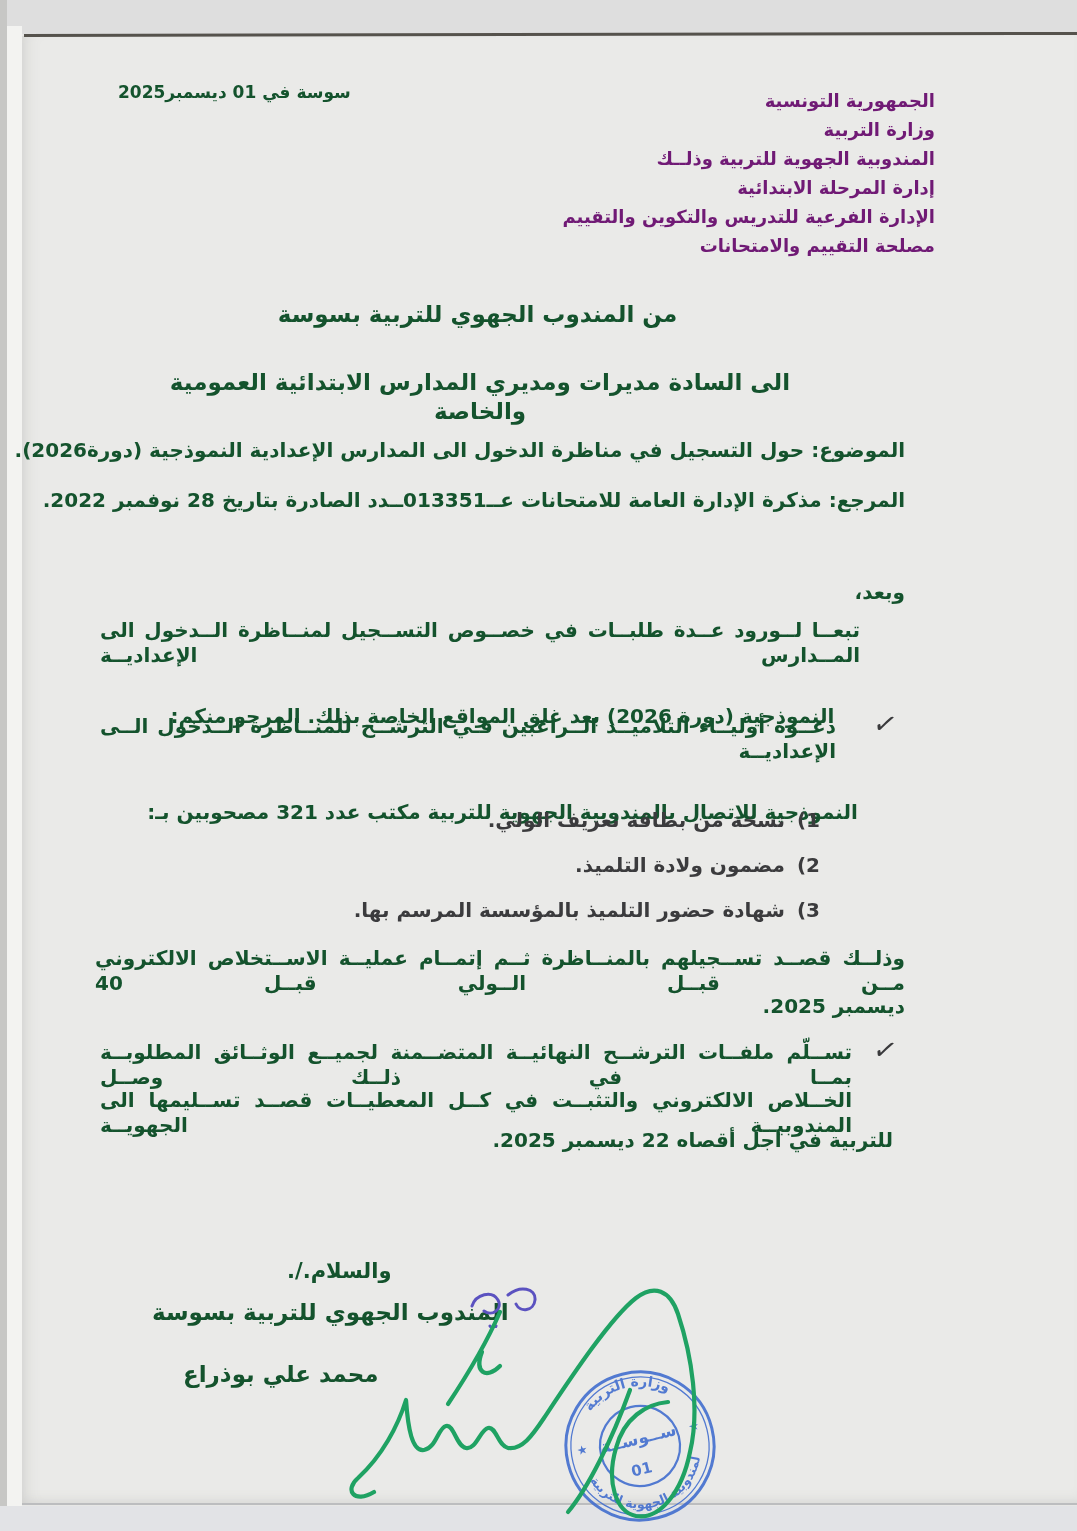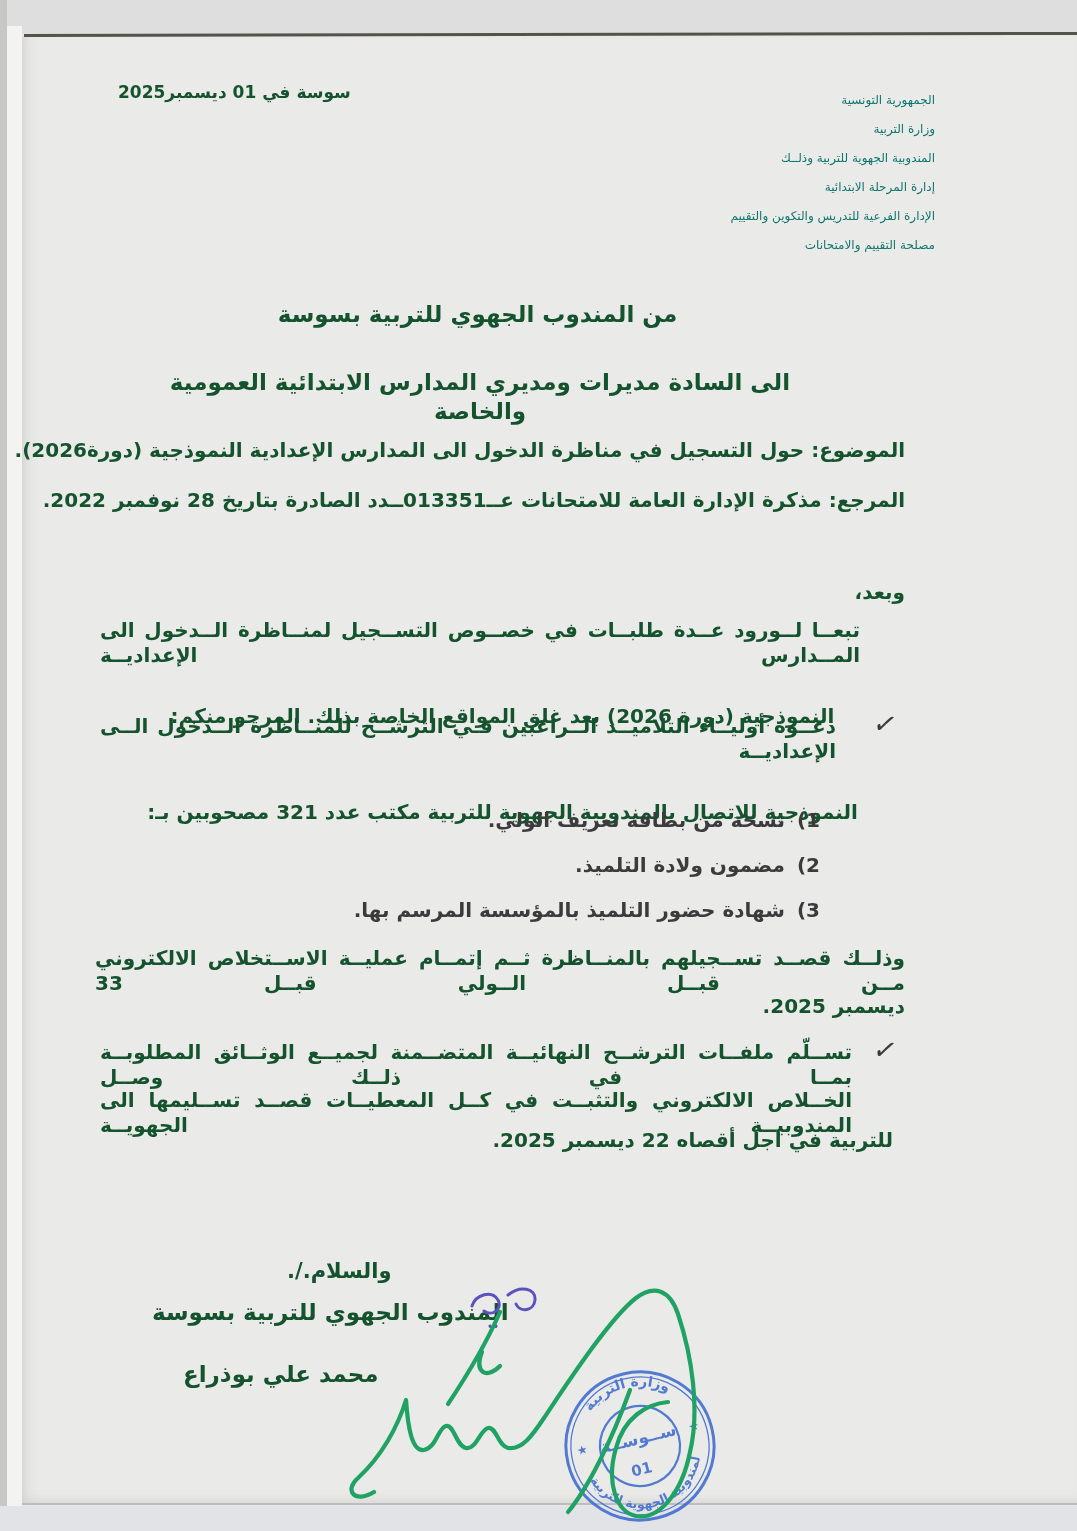--- a/index.html
+++ b/index.html
@@ -21,21 +21,21 @@
   
   .t{position:absolute;font-weight:bold;color:#14532d;direction:rtl;white-space:nowrap;line-height:1.25;}
   .just{white-space:normal;text-align:justify;text-align-last:justify;}
   .ctr{white-space:normal;text-align:center;margin-top:38px;}
   .rgt{text-align:right;}
   .sm{font-size:16px;}
   .md{font-size:20px;}
   .lg{font-size:22px;}
 
   .letterhead{position:absolute;right:142px;top:86px;text-align:right;direction:rtl;}
-  .letterhead div{font-size:12px;font-weight:normal;color:#0f766e;line-height:29px;}
+  .letterhead div{font-size:18px;font-weight:bold;color:#701a75;line-height:29px;}
 
   .check{position:absolute;font-size:27px;color:#3a3a3c;transform:rotate(6deg) skewX(-8deg);font-weight:bold;}
 
   .list-row{position:absolute;right:257px;direction:rtl;display:flex;gap:12px;font-weight:bold;color:#3b3b3d;font-size:20px;white-space:nowrap;}
 
   .ink-green{stroke:#1fa263;fill:none;stroke-linecap:round;stroke-linejoin:round;}
   .ink-purple{stroke:#5b52c0;fill:none;stroke-linecap:round;stroke-linejoin:round;}
   .stamp{position:absolute;left:550px;top:1356px;width:180px;height:180px;opacity:.88;transform:rotate(-14deg);}
   .stamp text{font-family:"DejaVu Sans",sans-serif;font-weight:bold;fill:#3e6bce;}
 </style>
@@ -84,21 +84,21 @@
   </div>
   <div class="list-row" style="top:853px;">
     <span>2)</span>
     <span>مضمون ولادة التلميذ.</span>
   </div>
   <div class="list-row" style="top:898px;">
     <span>3)</span>
     <span>شهادة حضور التلميذ بالمؤسسة المرسم بها.</span>
   </div>
 
-  <div class="t md just" style="right:172px;left:95px;top:946px;">وذلــك قصــد تســجيلهم بالمنــاظرة ثــم إتمــام عمليــة الاســتخلاص الالكتروني مــن قبــل الــولي قبــل 33</div>
+  <div class="t md just" style="right:172px;left:95px;top:946px;">وذلــك قصــد تســجيلهم بالمنــاظرة ثــم إتمــام عمليــة الاســتخلاص الالكتروني مــن قبــل الــولي قبــل 40</div>
   <div class="t md rgt" style="right:172px;top:994px;">ديسمبر 2025.</div>
 
   <span class="check" style="right:180px;top:1034px;">✓</span>
   <div class="t md just" style="right:225px;left:100px;top:1040px;">تســلّم ملفــات الترشــح النهائيــة المتضــمنة لجميــع الوثــائق المطلوبــة بمــا في ذلــك وصــل</div>
   <div class="t md just" style="right:225px;left:100px;top:1088px;">الخــلاص الالكتروني والتثبــت في كــل المعطيــات قصــد تســليمها الى المندوبيــة الجهويــة</div>
   <div class="t md rgt" style="right:184px;top:1128px;">للتربية في اجل أقصاه 22 ديسمبر 2025.</div>
 
   <div class="t lg" style="left:287px;top:1258px;font-size:21px;">والسلام./.</div>
   <div class="t" style="left:152px;top:1298px;font-size:23px;">المندوب الجهوي للتربية بسوسة</div>
   <div class="t" style="left:183px;top:1360px;font-size:23px;">محمد علي بوذراع</div>

